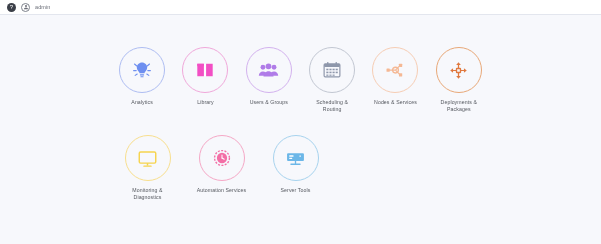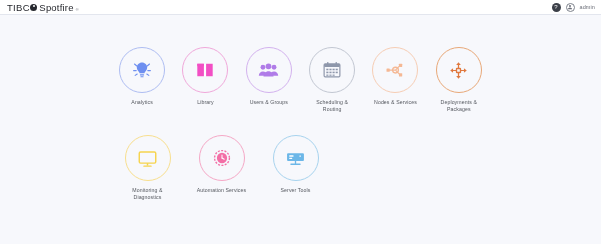--- a/index.html
+++ b/index.html
@@ -139,28 +139,20 @@
     letter-spacing: .1px;
     max-width: 58px;
   }
   .tile-icon { display: block; }
 </style>
 </head>
 <body>
 
 <div class="header">
 
-  <div class="logo">
-    <span class="logo-tibco">
-      <span>TIBC</span>
-        <span class="logo-mark"></span>
-    </span>
-    <span class="logo-spotfire">Spotfire</span>
-    <span class="logo-tm">®</span>
-  </div>
 
   <div class="header-right">
     <div class="icon-btn">?</div>
     <div class="avatar-btn">
       <svg width="6" height="6" viewBox="0 0 16 16" aria-hidden="true">
         <circle cx="8" cy="5.4" r="2.6" fill="#6b6e78"></circle>
         <path d="M2.6 14c0-3 2.5-5 5.4-5s5.4 2 5.4 5z" fill="#6b6e78"></path>
       </svg>
     </div>
     <span class="username">admin</span>

